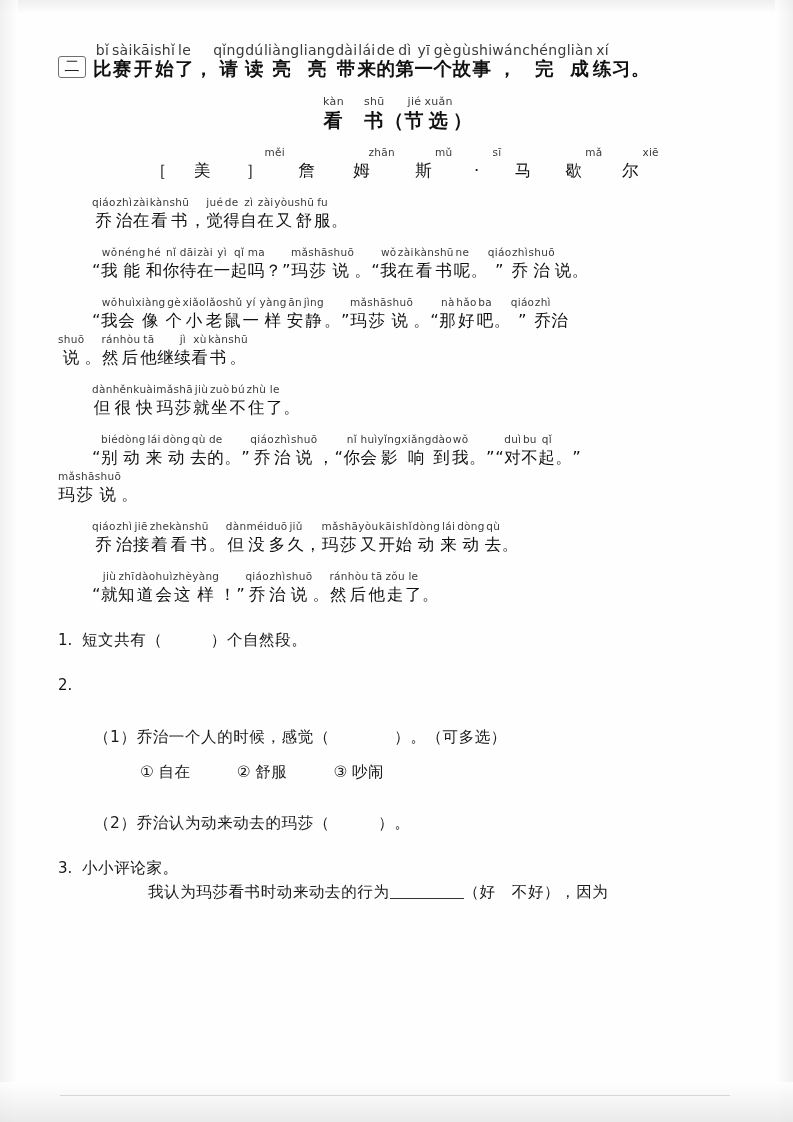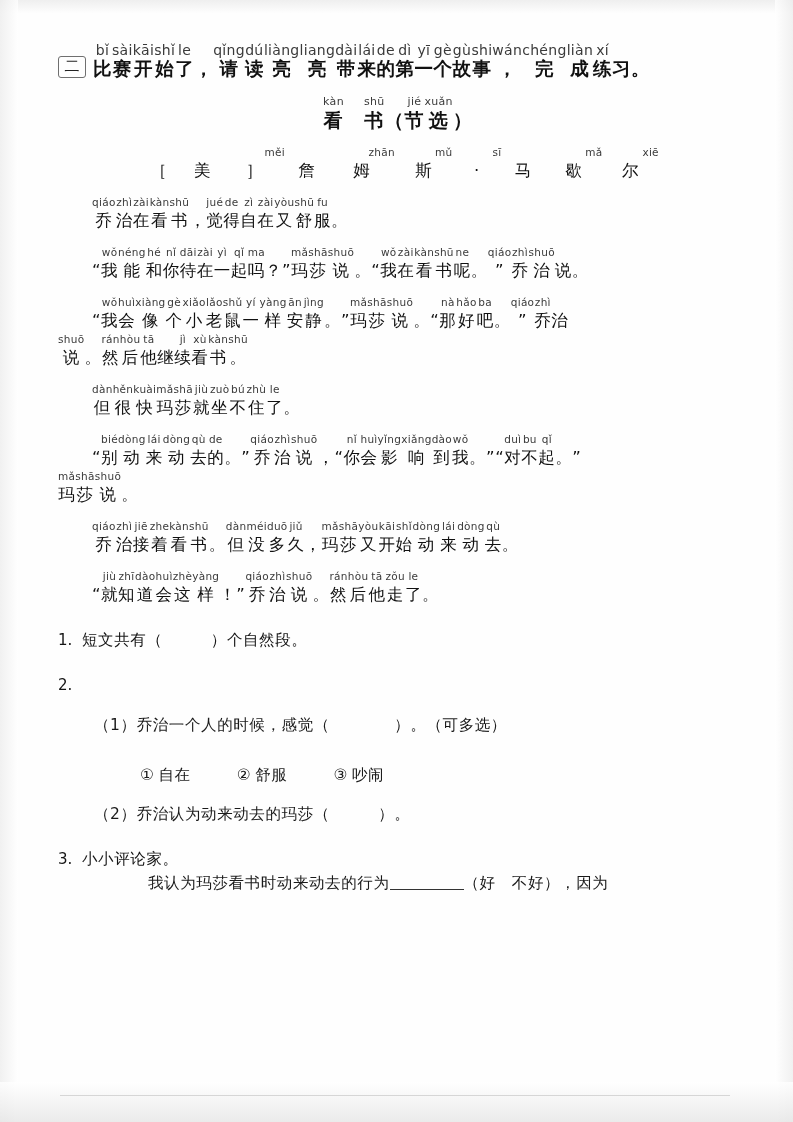--- a/index.html
+++ b/index.html
@@ -145,28 +145,28 @@
     color: #141414;
   }
   .q-num {
     width: 24px;
     flex: none;
     font-family: "DejaVu Sans", sans-serif;
     font-size: 15px;
   }
   .q-text { letter-spacing: .6px; }
   .sub-q {
-    margin-top: 16px;
+    margin-top: 28px;
     padding-left: 36px;
     font-size: 15.5px;
     line-height: 24px;
     letter-spacing: .6px;
   }
   .opts {
-    margin-top: 28px;
+    margin-top: 13px;
     padding-left: 82px;
     display: flex;
     font-size: 15.5px;
     letter-spacing: .6px;
   }
   .opt { margin-right: 46px; white-space: nowrap; }
   .opt .circ { margin-right: 4px; }
   .final-line {
     padding-left: 90px;
     font-size: 15.5px;

